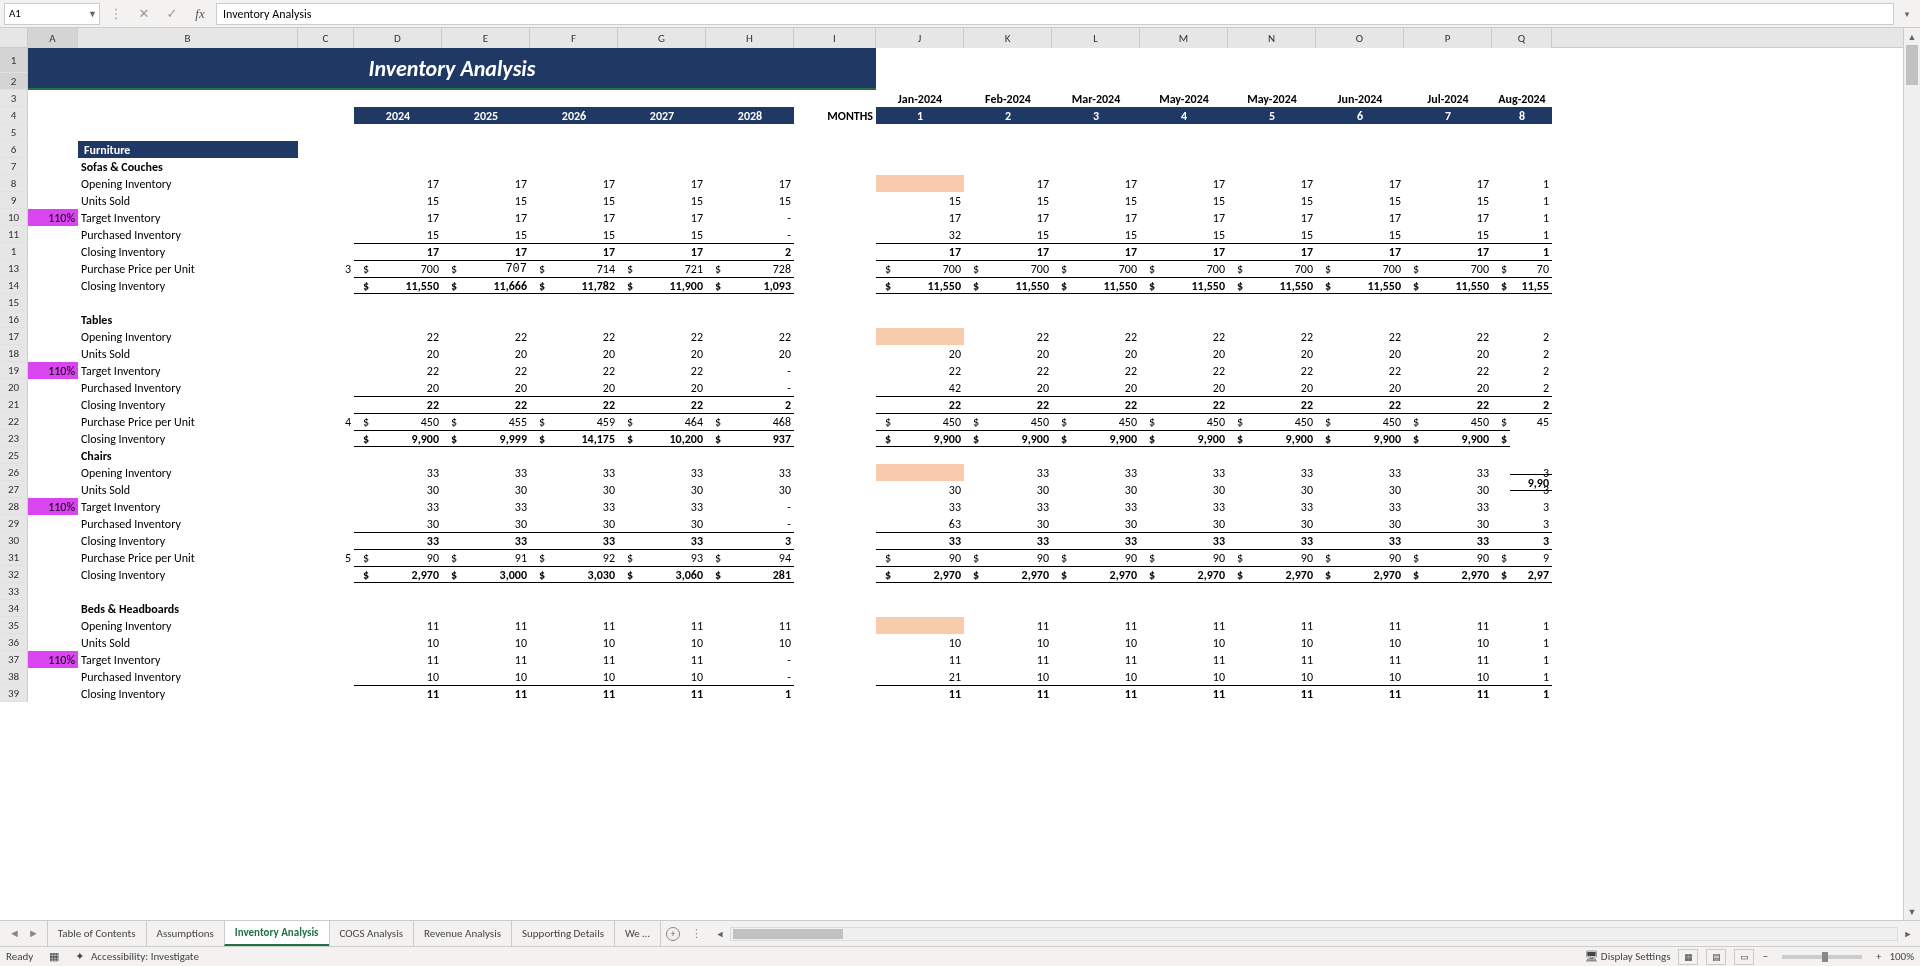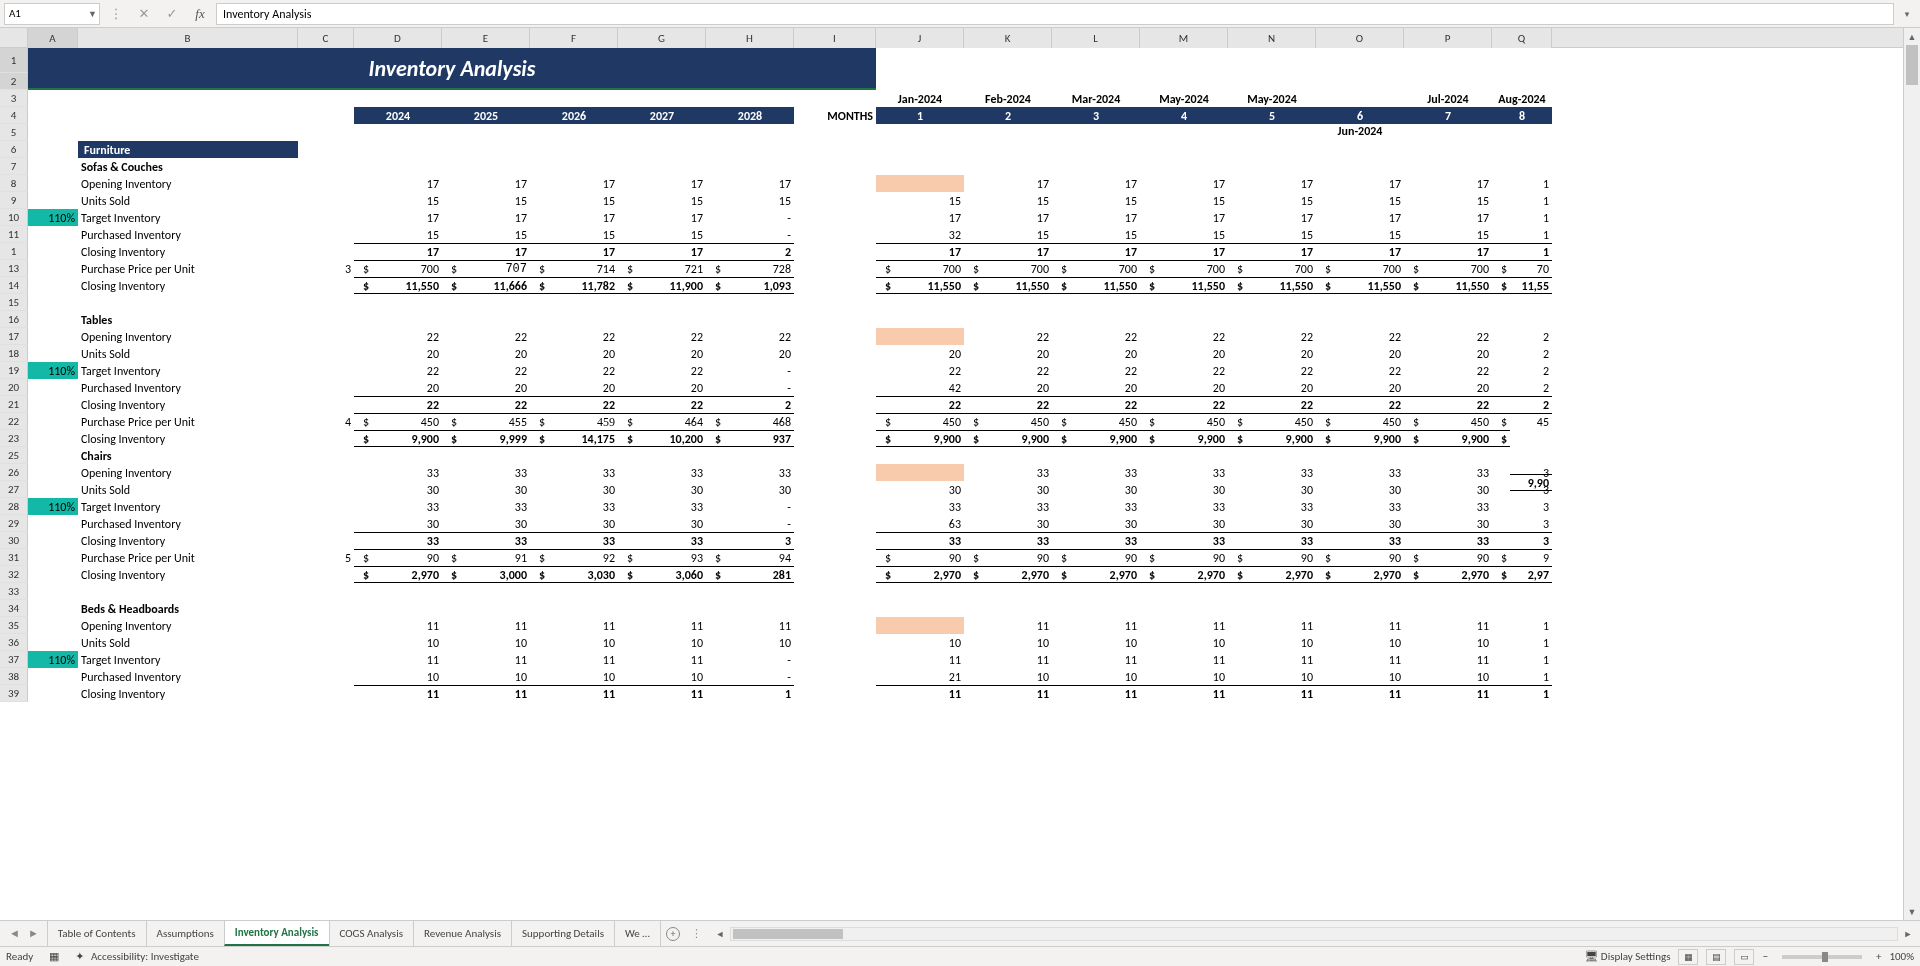--- a/index.html
+++ b/index.html
@@ -32,21 +32,21 @@
 .row-h.sel { background: #d4d4d4; }
 .cell { height: 100%; flex-shrink: 0; display: flex; align-items: center; padding: 0 3px; font-size: 12px; color: #000; overflow: hidden; white-space: nowrap; }
 .cell.r { justify-content: flex-end; }
 .cell.c { justify-content: center; }
 .cell.bold { font-weight: bold; }
 
 
 .title-banner { background: #1f3864; color: #fff; font-size: 22px; font-weight: bold; font-style: italic; }
 .year-header { background: #1f3864; color: #fff; font-weight: bold; }
 .section-header { background: #1f3864; color: #fff; font-weight: bold; }
-.pct-cell { background: #14b8a6; text-align: right; }
+.pct-cell { background: #d946ef; text-align: right; }
 .highlight-cell { background: #f8cbad; }
 .underline-top { border-top: 1px solid #000; }
 
 
 .sel-outline { position: absolute; border: 2px solid #217346; pointer-events: none; }
 
 
 .vscroll { width: 17px; background: #f0f0f0; border-left: 1px solid #ccc; display: flex; flex-direction: column; }
 .vscroll .arrow { height: 17px; display:flex; align-items:center; justify-content:center; color:#666; font-size:9px; }
 .vscroll .track { flex:1; background:#f0f0f0; position:relative; }
@@ -148,21 +148,21 @@
           <div class="cell " style="width: 60px;"></div>
         </div>
         <div class="row">
           <div class="row-h">3</div>
           <div class="cell " style="width: 848px;"></div>
           <div class="cell c bold" style="width: 88px;">Jan-2024</div>
           <div class="cell c bold" style="width: 88px;">Feb-2024</div>
           <div class="cell c bold" style="width: 88px;">Mar-2024</div>
           <div class="cell c bold" style="width: 88px;">May-2024</div>
           <div class="cell c bold" style="width: 88px;">May-2024</div>
-          <div class="cell c bold" style="width: 88px; margin-top: 32px;">Jun-2024</div>
+          <div class="cell c bold" style="width: 88px;">Jun-2024</div>
           <div class="cell c bold" style="width: 88px;">Jul-2024</div>
           <div class="cell c bold" style="width: 60px;">Aug-2024</div>
         </div>
         <div class="row">
           <div class="row-h">4</div>
           <div class="cell " style="width: 50px;"></div>
           <div class="cell " style="width: 220px;"></div>
           <div class="cell " style="width: 56px;"></div>
           <div class="cell c year-header" style="width: 88px;">2024</div>
           <div class="cell c year-header" style="width: 88px;">2025</div>
@@ -605,21 +605,21 @@
           <div style="display: flex; width: 88px;">
             <div class="cell r" style="width: 18px; border-top: 1px solid rgb(0, 0, 0);">$</div>
             <div class="cell r  underline-top" style="width: 70px; border-top: 1px solid rgb(0, 0, 0);">450</div>
           </div>
           <div style="display: flex; width: 88px;">
             <div class="cell r" style="width: 18px; border-top: 1px solid rgb(0, 0, 0);">$</div>
             <div class="cell r  underline-top" style="width: 70px; border-top: 1px solid rgb(0, 0, 0);">455</div>
           </div>
           <div style="display: flex; width: 88px;">
             <div class="cell r" style="width: 18px; border-top: 1px solid rgb(0, 0, 0);">$</div>
-            <div class="cell r  underline-top" style="width: 70px; border-top: 1px solid rgb(0, 0, 0); font-family: Liberation Serif, serif;">459</div>
+            <div class="cell r  underline-top" style="width: 70px; border-top: 1px solid rgb(0, 0, 0);">459</div>
           </div>
           <div style="display: flex; width: 88px;">
             <div class="cell r" style="width: 18px; border-top: 1px solid rgb(0, 0, 0);">$</div>
             <div class="cell r  underline-top" style="width: 70px; border-top: 1px solid rgb(0, 0, 0);">464</div>
           </div>
           <div style="display: flex; width: 88px;">
             <div class="cell r" style="width: 18px; border-top: 1px solid rgb(0, 0, 0);">$</div>
             <div class="cell r  underline-top" style="width: 70px; border-top: 1px solid rgb(0, 0, 0);">468</div>
           </div>
           <div class="cell " style="width: 82px;"></div>

